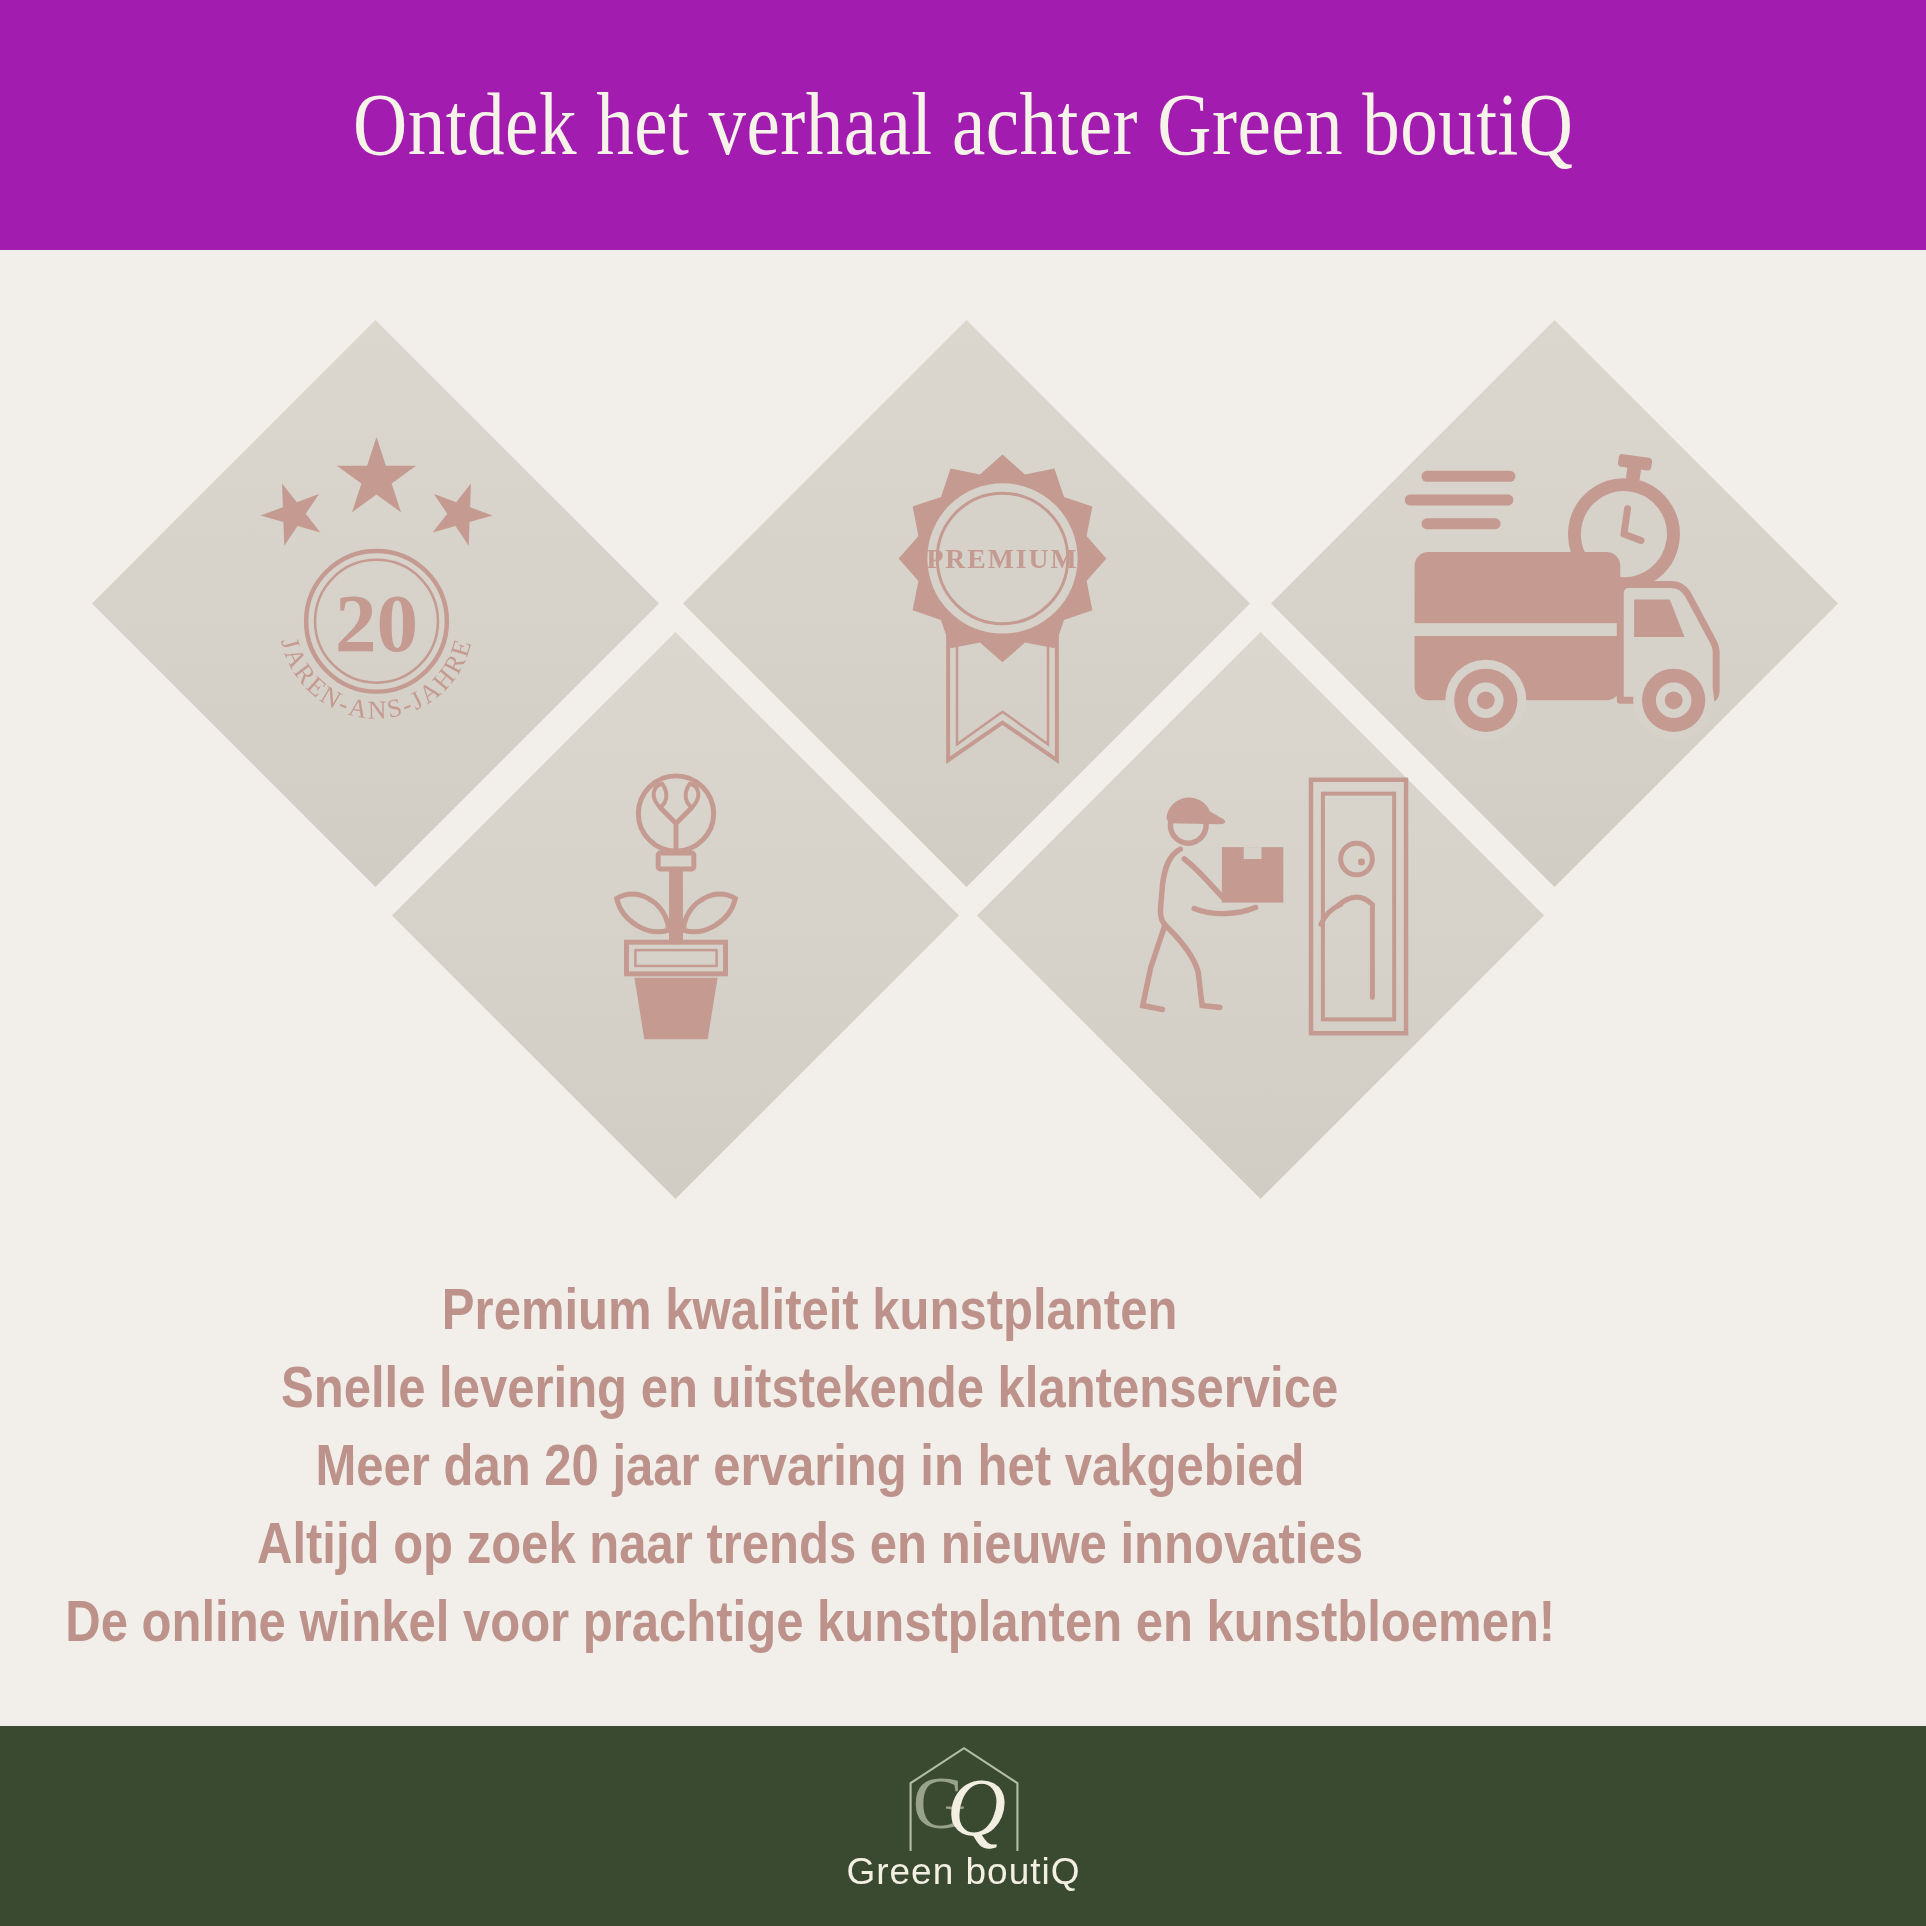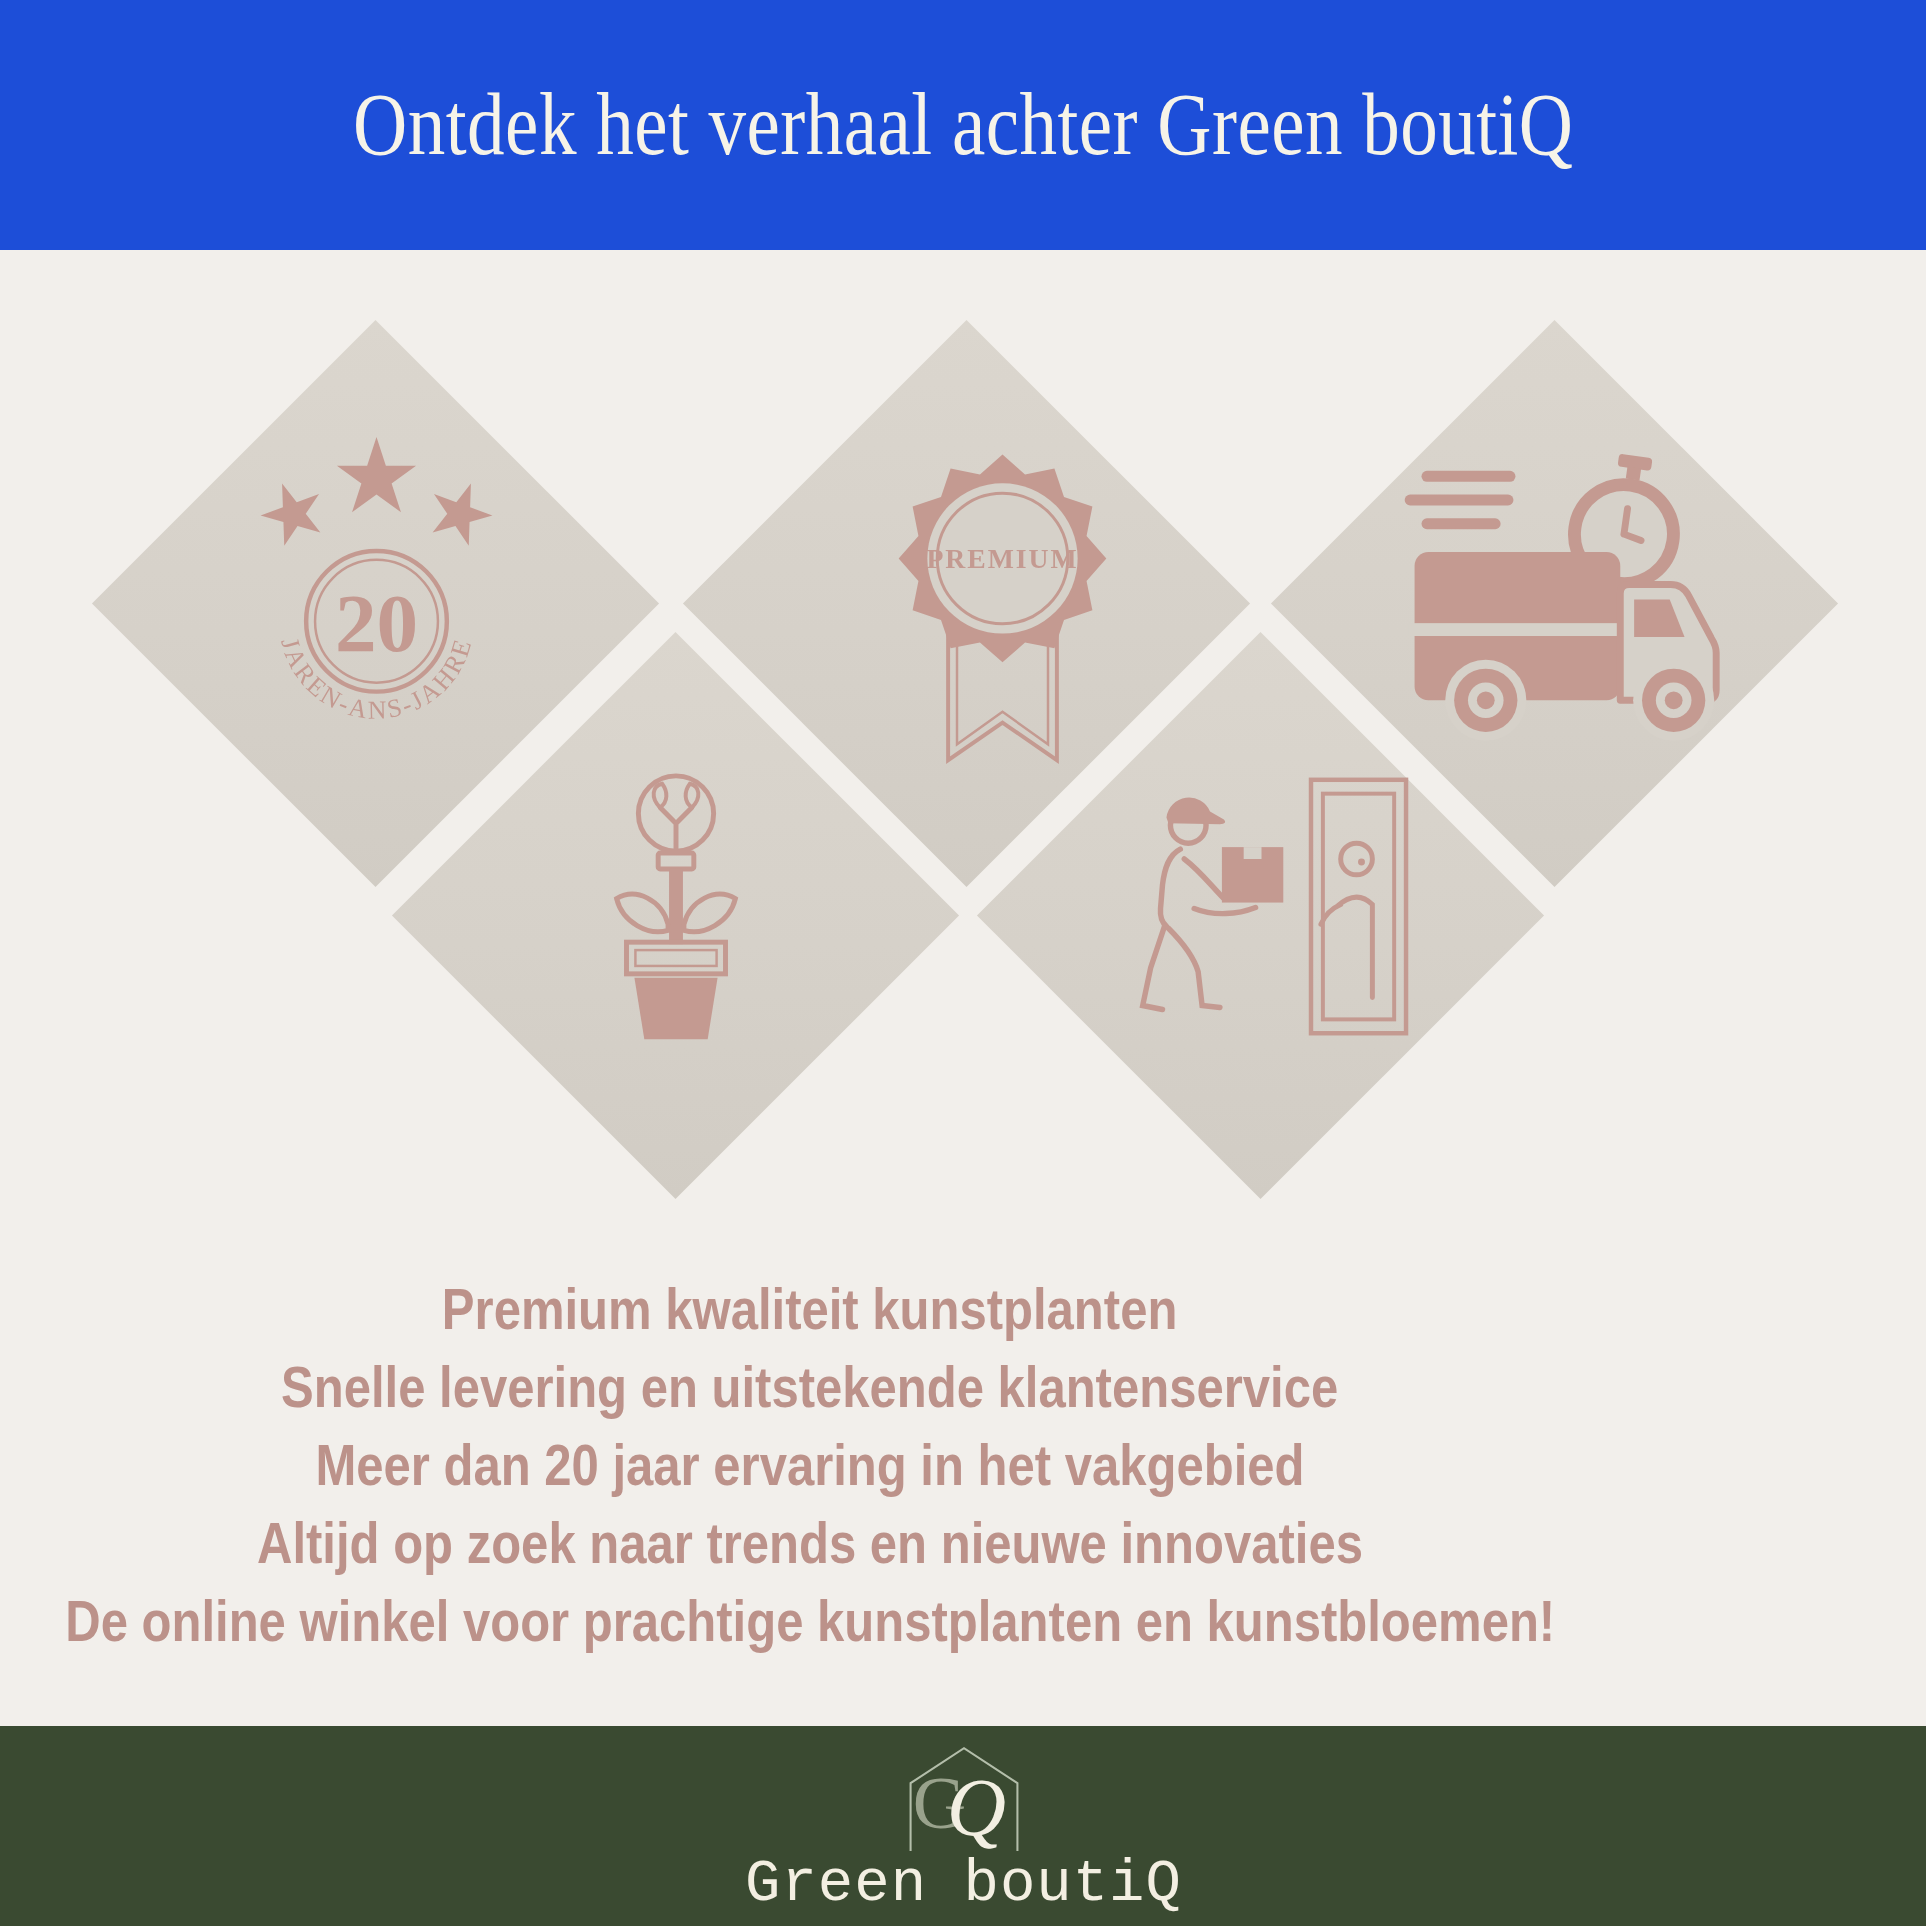--- a/index.html
+++ b/index.html
@@ -1,28 +1,28 @@
 <!DOCTYPE html>
 <html><head>
 <meta charset="utf-8">
 <style>
   html,body{margin:0;padding:0;}
   body{width:1927px;height:1927px;background:#f2efeb;position:relative;overflow:hidden;
        font-family:"Liberation Sans",sans-serif;}
   .page{position:absolute;inset:0;}
 
   
-  .band-top{position:absolute;top:0;left:0;width:1927px;height:250px;background:#1d4ed8;
+  .band-top{position:absolute;top:0;left:0;width:1927px;height:250px;background:#a21caf;
             display:flex;align-items:center;justify-content:center;}
   .page-title{font-family:"Liberation Serif","DejaVu Serif",serif;font-weight:400;
               font-size:79px;color:#f6f3e8;white-space:nowrap;margin:0;
               transform:scale(0.95,1.12);letter-spacing:0.5px;}
   .band-bottom{position:absolute;left:0;top:1726px;width:1927px;height:201px;background:#3a4a31;
                display:flex;flex-direction:column;align-items:center;padding-top:14px;box-sizing:border-box;}
-  .brand-text{font-family:Liberation Mono, monospace;font-size:59px;color:#f3efe2;
+  .brand-text{font-family:Liberation Sans, sans-serif;font-size:37px;color:#f3efe2;
               letter-spacing:1px;margin-top:-2px;white-space:nowrap;}
 
   
   .diamond{position:absolute;width:401px;height:401px;transform:rotate(45deg);
            background:linear-gradient(135deg,#dbd6ce 0%,#d6d1c9 55%,#d1ccc4 100%);}
   .d1{left:175px;top:403px;}
   .d2{left:766px;top:403px;}
   .d3{left:1354px;top:403px;}
   .d4{left:475px;top:715px;}
   .d5{left:1060px;top:715px;}

